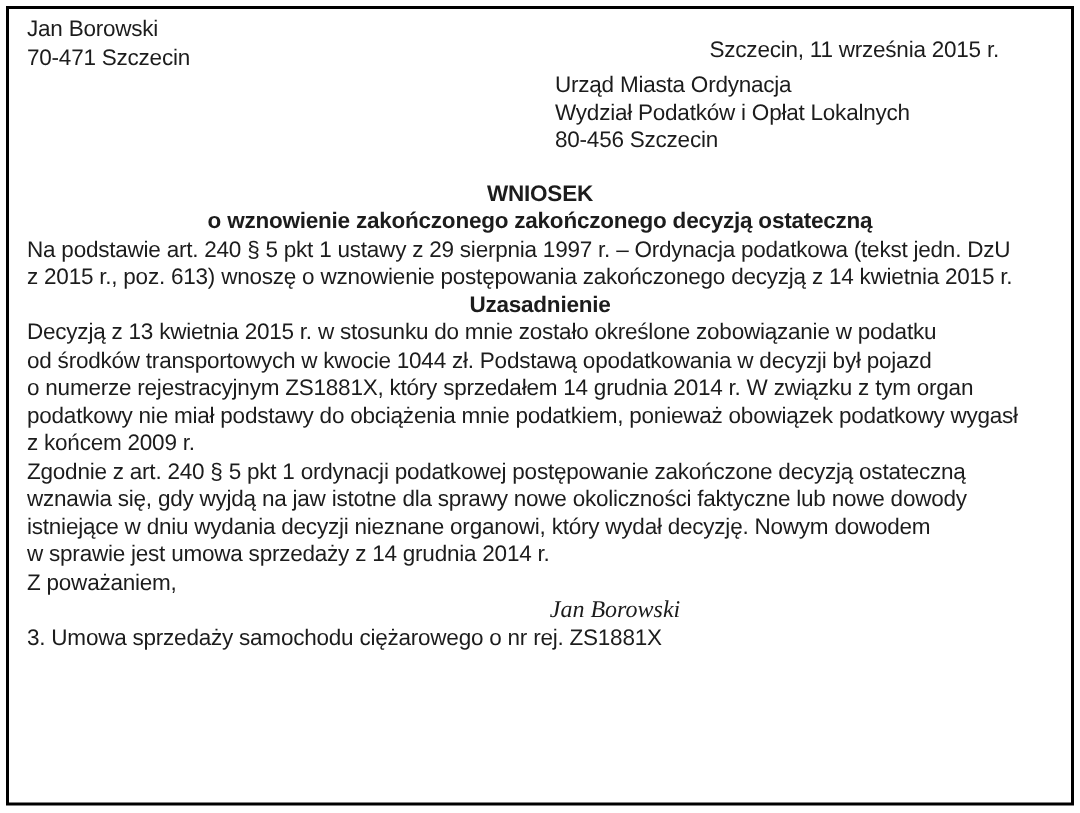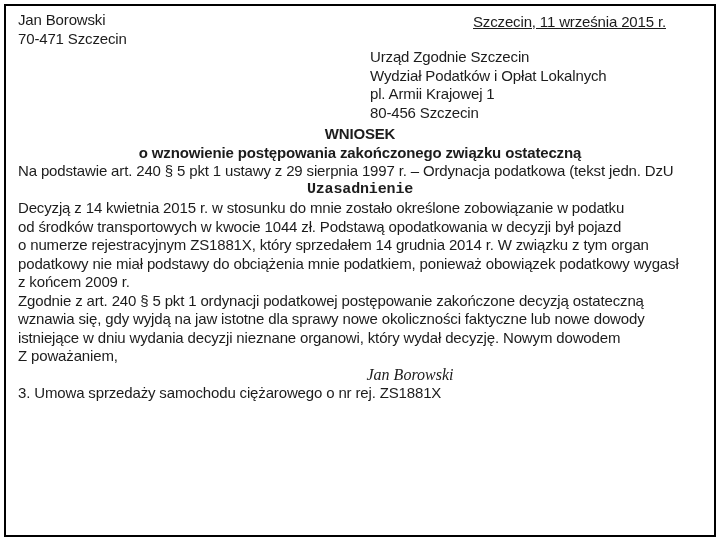--- a/index.html
+++ b/index.html
@@ -16,28 +16,27 @@
     color: #1c1c1c;
     font-size: 15px;
     line-height: 18.5px;
     letter-spacing: -0.15px;
     padding: 5px 12px 0 12px;
     overflow: hidden;
   }
   .line { white-space: nowrap; }
   .date-line {
     position: absolute;
-    top: 7px;
+    top: 19px;
     right: 48px;
     white-space: nowrap;
-    text-decoration: underline;
   }
   .recipient-block { margin-left: 352px; }
-  .heading-block { margin-top: 3px; text-align: center; font-weight: bold; }
-  .centered-bold { text-align: center; font-weight: bold; font-family: Liberation Mono, monospace; }
+  .heading-block { margin-top: 17px; text-align: center; font-weight: bold; }
+  .centered-bold { text-align: center; font-weight: bold; }
   .signature-line {
     position: relative;
     left: 50px;
     text-align: center;
     font-family: "Liberation Serif", "DejaVu Serif", serif;
     font-style: italic;
     font-size: 16px;
     letter-spacing: 0;
   }
 </style>
@@ -47,49 +46,50 @@
 <div class="page">
 
   <div class="date-line">Szczecin, 11 września 2015 r.</div>
 
   <div class="sender-block">
     <div class="line">Jan Borowski</div>
     <div class="line">70-471 Szczecin</div>
   </div>
 
   <div class="recipient-block">
-    <div class="line">Urząd Zgodnie Szczecin</div>
+    <div class="line">Urząd Miasta Ordynacja</div>
     <div class="line">Wydział Podatków i Opłat Lokalnych</div>
-    <div class="line">pl. Armii Krajowej 1</div>
     <div class="line">80-456 Szczecin</div>
   </div>
 
   <div class="heading-block">
     <div class="line">WNIOSEK</div>
-    <div class="line">o wznowienie postępowania zakończonego związku ostateczną</div>
+    <div class="line">o wznowienie zakończonego zakończonego decyzją ostateczną</div>
   </div>
 
   <div>
     <div class="line">Na podstawie art. 240 § 5 pkt 1 ustawy z 29 sierpnia 1997 r. – Ordynacja podatkowa (tekst jedn. DzU</div>
+    <div class="line">z 2015 r., poz. 613) wnoszę o wznowienie postępowania zakończonego decyzją z 14 kwietnia 2015 r.</div>
   </div>
 
   <div class="centered-bold">Uzasadnienie</div>
 
   <div>
-    <div class="line">Decyzją z 14 kwietnia 2015 r. w stosunku do mnie zostało określone zobowiązanie w podatku</div>
+    <div class="line">Decyzją z 13 kwietnia 2015 r. w stosunku do mnie zostało określone zobowiązanie w podatku</div>
     <div class="line">od środków transportowych w kwocie 1044 zł. Podstawą opodatkowania w decyzji był pojazd</div>
     <div class="line">o numerze rejestracyjnym ZS1881X, który sprzedałem 14 grudnia 2014 r. W związku z tym organ</div>
     <div class="line">podatkowy nie miał podstawy do obciążenia mnie podatkiem, ponieważ obowiązek podatkowy wygasł</div>
     <div class="line">z końcem 2009 r.</div>
   </div>
 
   <div>
     <div class="line">Zgodnie z art. 240 § 5 pkt 1 ordynacji podatkowej postępowanie zakończone decyzją ostateczną</div>
     <div class="line">wznawia się, gdy wyjdą na jaw istotne dla sprawy nowe okoliczności faktyczne lub nowe dowody</div>
     <div class="line">istniejące w dniu wydania decyzji nieznane organowi, który wydał decyzję. Nowym dowodem</div>
+    <div class="line">w sprawie jest umowa sprzedaży z 14 grudnia 2014 r.</div>
   </div>
 
   <div class="line">Z poważaniem,</div>
 
   <div class="signature-line">Jan Borowski</div>
 
   <div>
     <div class="line">3. Umowa sprzedaży samochodu ciężarowego o nr rej. ZS1881X</div>
   </div>
 

